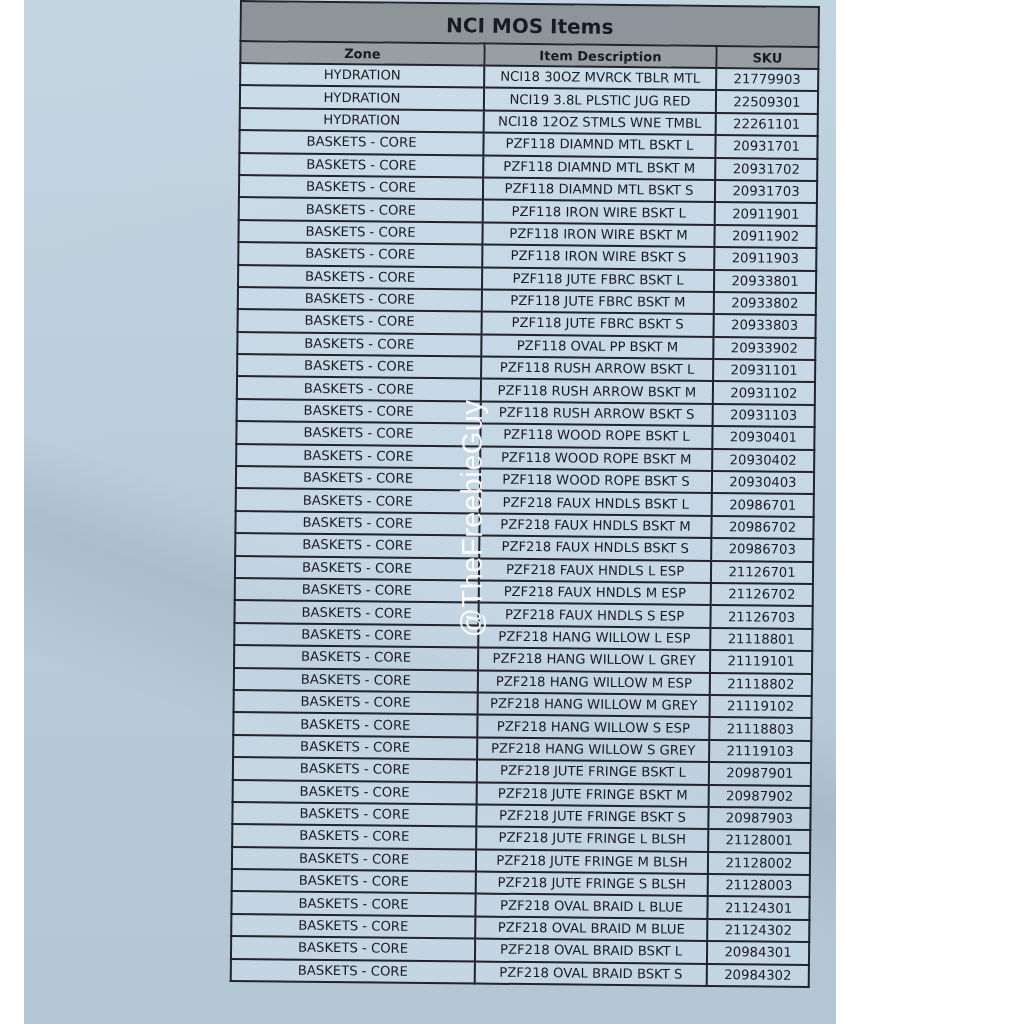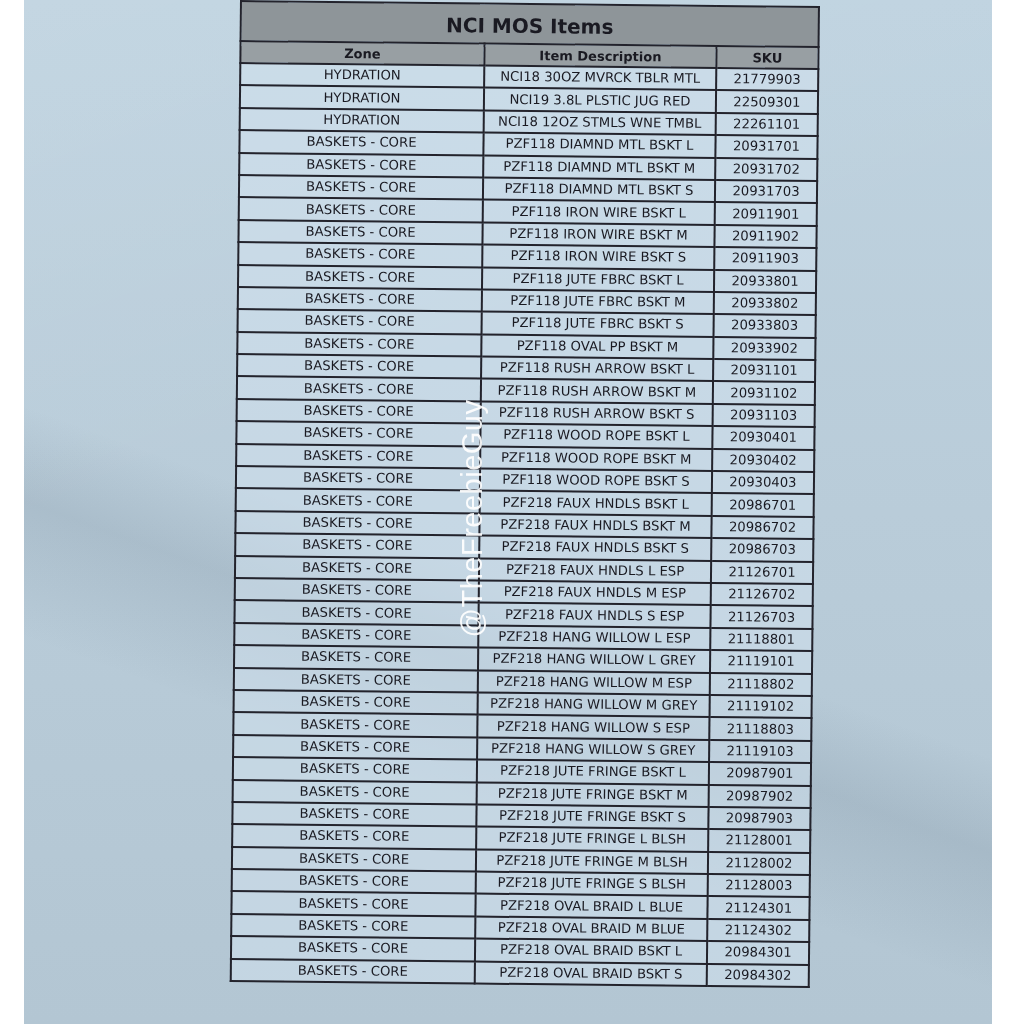--- a/index.html
+++ b/index.html
@@ -7,21 +7,21 @@
       padding: 0;
       width: 1024px;
       height: 1024px;
       overflow: hidden;
       background: #ffffff;
     }
     .photo {
       position: absolute;
       left: 24px;
       top: 0;
-      width: 968px;
+      width: 812px;
       height: 1024px;
       background:
         linear-gradient(160deg, rgba(255,255,255,0.08) 0%, rgba(0,0,0,0) 40%),
         linear-gradient(200deg, rgba(0,0,0,0) 55%, rgba(40,60,80,0.10) 62%, rgba(0,0,0,0) 72%),
         linear-gradient(180deg, #bfd3e0 0%, #b9ccd9 50%, #b3c6d3 100%);
       overflow: hidden;
     }
     .sheet {
       position: absolute;
       left: 216px;

